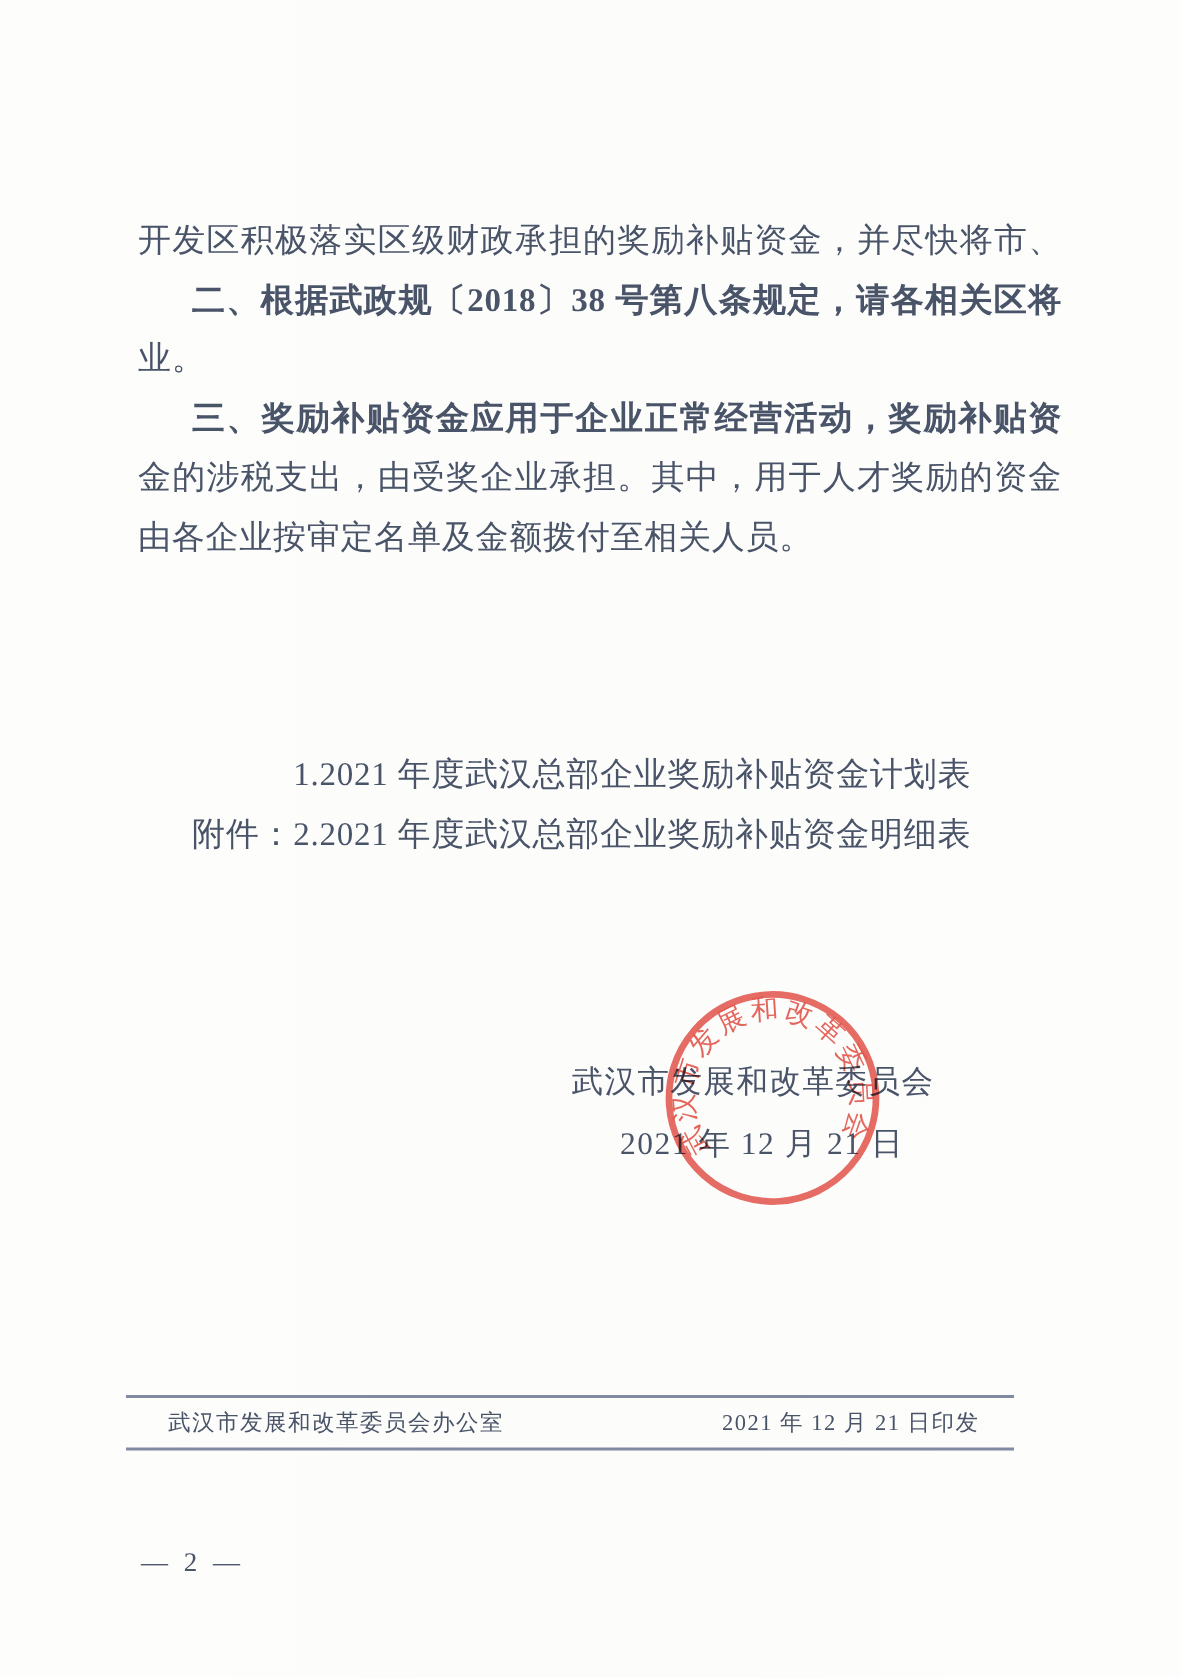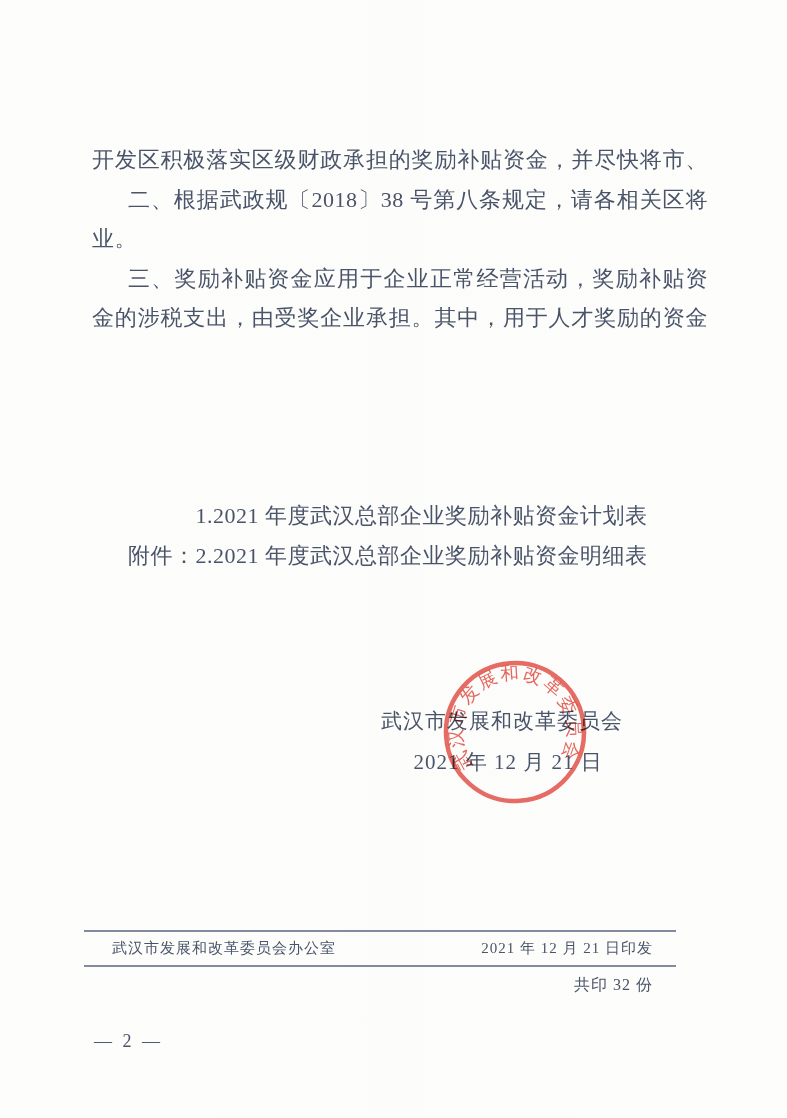--- a/index.html
+++ b/index.html
@@ -20,21 +20,21 @@
     left: 92px;
     top: 140px;
     width: 616px;
     font-size: 22px;
     line-height: 39.6px;
     letter-spacing: 0.5px;
   }
   .body-line { min-height: 39.6px; }
   .body-line.fill { text-align: justify; text-align-last: justify; }
   .body-line.indent { padding-left: 36px; }
-  .body-line.indent.fill { text-align-last: justify; }
+  .body-line.indent.fill { text-align-last: justify; font-weight: bold; }
 
   
   .attachments {
     position: absolute;
     left: 128px;
     top: 496px;
     font-size: 22px;
     line-height: 39.6px;
     letter-spacing: 0.5px;
     display: flex;
@@ -117,20 +117,21 @@
 <body>
 
 <div class="page">
 
   <div class="body-text">
       <div class="body-line fill">开发区积极落实区级财政承担的奖励补贴资金，并尽快将市、</div>
       <div class="body-line indent fill">二、根据武政规〔2018〕38 号第八条规定，请各相关区将</div>
       <div class="body-line">业。</div>
       <div class="body-line indent fill">三、奖励补贴资金应用于企业正常经营活动，奖励补贴资</div>
       <div class="body-line fill">金的涉税支出，由受奖企业承担。其中，用于人才奖励的资金</div>
+      <div class="body-line">由各企业按审定名单及金额拨付至相关人员。</div>
     </div>
 
   <div class="attachments">
     <span class="att-label">附件：</span>
     <span class="att-items">
         <div class="att-item">1.2021 年度武汉总部企业奖励补贴资金计划表</div>
         <div class="att-item">2.2021 年度武汉总部企业奖励补贴资金明细表</div>
       </span>
   </div>
 
@@ -145,20 +146,17 @@
     </text>
   </svg>
 
   <div class="footer">
     <div class="rule"></div>
     <div class="footer-row">
       <span>武汉市发展和改革委员会办公室</span>
       <span>2021 年 12 月 21 日印发</span>
     </div>
     <div class="rule"></div>
-    <div class="copies-row">
-      <span>共印 32 份</span>
-    </div>
   </div>
 
   <div class="page-number">— 2 —</div>
 
 </div>
 
 </body></html>

